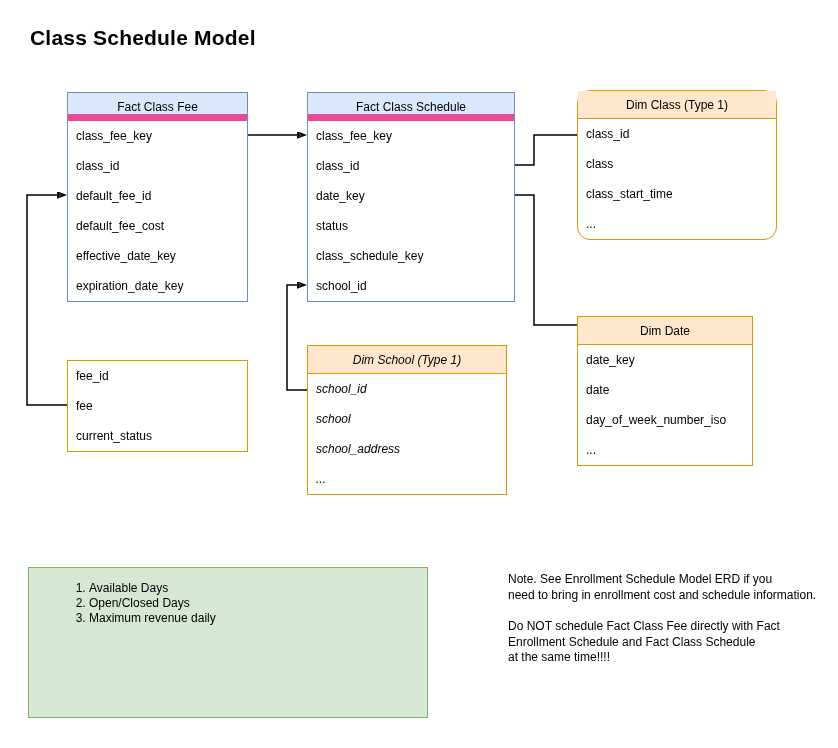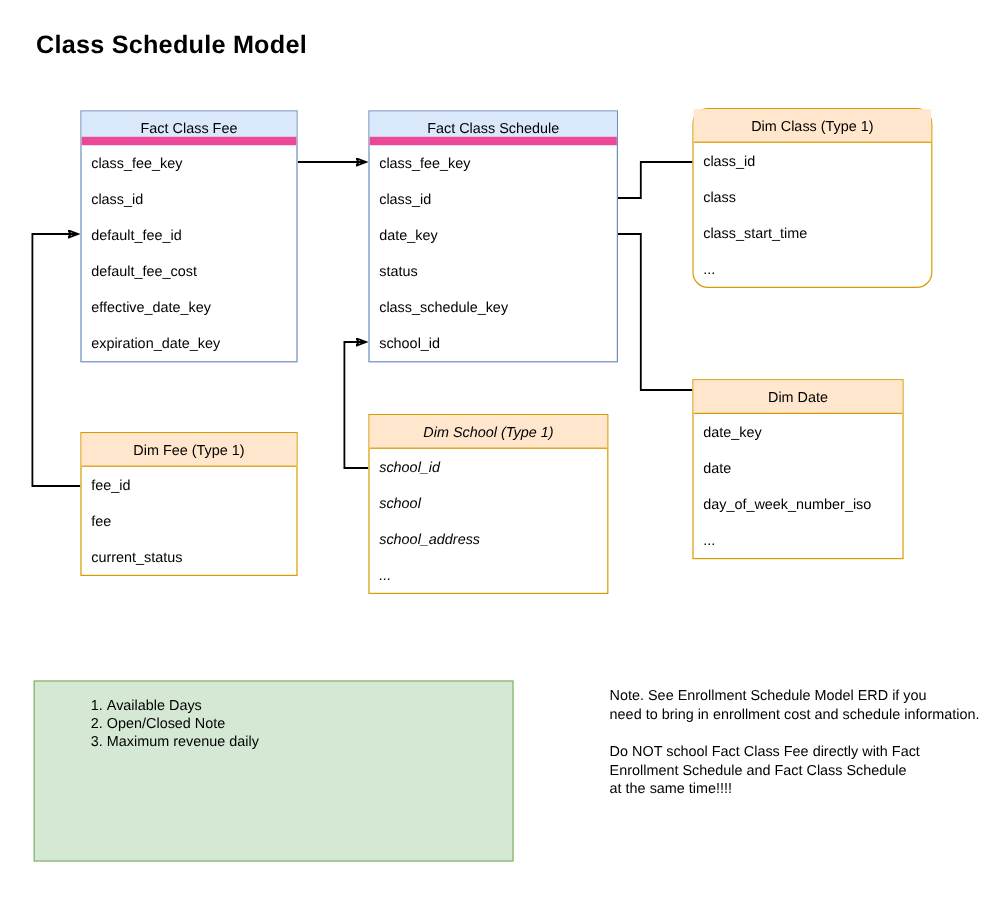--- a/index.html
+++ b/index.html
@@ -87,45 +87,44 @@
 
 <div class="etable orange" style="left:577px;top:276px;width:176px;margin-top:40px;">
   <div class="hdr">Dim Date</div>
   <div class="row">date_key</div>
   <div class="row">date</div>
   <div class="row">day_of_week_number_iso</div>
   <div class="row">...</div>
 </div>
 
 <div class="etable orange" style="left:67px;top:360px;width:181px;">
-  <div class="hdr">Dim Fee (Type 1)</div>
   <div class="row">fee_id</div>
   <div class="row">fee</div>
   <div class="row">current_status</div>
 </div>
 
 <div class="etable orange" style="left:307px;top:345px;width:200px;font-style:italic;">
   <div class="hdr">Dim School (Type 1)</div>
   <div class="row">school_id</div>
   <div class="row">school</div>
   <div class="row">school_address</div>
   <div class="row">...</div>
 </div>
 
 <div class="measures">
   <ol>
     <li>Available Days</li>
-    <li>Open/Closed Note</li>
+    <li>Open/Closed Days</li>
     <li>Maximum revenue daily</li>
   </ol>
 </div>
 
 <div class="note">
   <div class="p1">
     <div>Note. See Enrollment Schedule Model ERD if you</div>
     <div>need to bring in enrollment cost and schedule information.</div>
   </div>
   <div class="p2">
-    <div><span>Do </span><b>NOT</b><span> school Fact Class Fee directly with Fact</span></div>
+    <div><span>Do </span><b>NOT</b><span> schedule Fact Class Fee directly with Fact</span></div>
     <div>Enrollment Schedule and Fact Class Schedule</div>
     <div>at the same time!!!!</div>
   </div>
 </div>
 
 </body></html>

